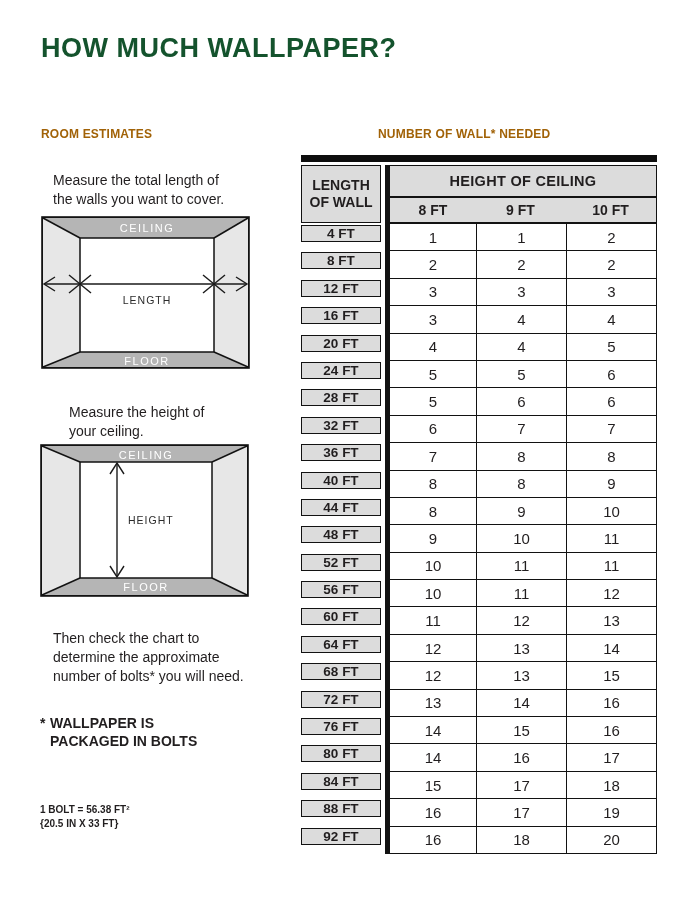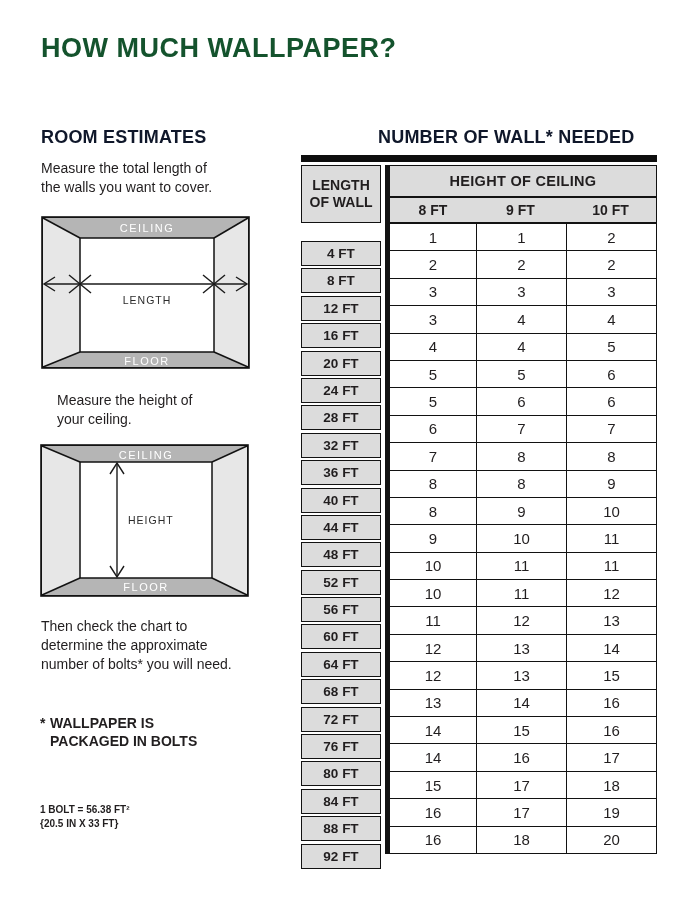--- a/index.html
+++ b/index.html
@@ -5,27 +5,27 @@
   html,body { margin:0; padding:0; background:#ffffff; }
   .page {
     position:relative; width:696px; height:900px; background:#ffffff;
     font-family:"Liberation Sans", sans-serif; color:#211e1f; overflow:hidden;
   }
   .title {
     position:absolute; left:41px; top:33px; margin:0;
     font-size:27px; font-weight:bold; letter-spacing:0.5px; color:#14532d;
   }
   .col-label {
-    position:absolute; top:127px; font-size:18px; font-weight:bold;
-    color:#0f172a; letter-spacing:0.2px;
+    position:absolute; top:127px; font-size:12px; font-weight:bold;
+    color:#a16207; letter-spacing:0.2px;
   }
   .col-label.room { left:41px; }
   .col-label.bolts { left:378px; }
   .step {
-    position:absolute; margin:0; font-size:14px; line-height:1.34;
+    position:absolute; margin:12px; font-size:14px; line-height:1.34;
     white-space:pre-line; color:#211e1f;
   }
   .step1 { left:41px; top:159px; }
   .step2 { left:57px; top:391px; }
   .step3 { left:41px; top:617px; }
   .diagram { position:absolute; }
   .d1 { left:41px; top:216px; }
   .d2 { left:40px; top:444px; }
   .footnote {
     position:absolute; left:40px; top:714px; display:flex;
@@ -60,21 +60,21 @@
   }
   .subhead {
     height:26px; background:#dcdcdc; box-sizing:border-box;
     border-right:1.5px solid #121212; border-bottom:2.2px solid #121212;
     display:flex; font-weight:bold; font-size:14px;
   }
   .sh { display:flex; align-items:center; justify-content:center; }
   .c1 { width:86px; } .c2 { width:89px; } .c3 { flex:1; }
   .trow { display:flex; height:27.4px; }
   .rlabel {
-    width:80px; height:25px; margin-top:17px; background:#dcdcdc;
+    width:80px; height:17px; margin-top:1px; background:#dcdcdc;
     border:1.6px solid #121212; box-sizing:border-box;
     display:flex; align-items:center; justify-content:center;
     font-weight:bold; font-size:13.5px;
   }
   .dcells {
     margin-left:4px; flex:1; box-sizing:border-box;
     border-left:5px solid #121212; border-right:1.5px solid #121212;
     border-bottom:1.5px solid #121212; display:flex; font-size:15px;
   }
   .dc { display:flex; align-items:center; justify-content:center; }

